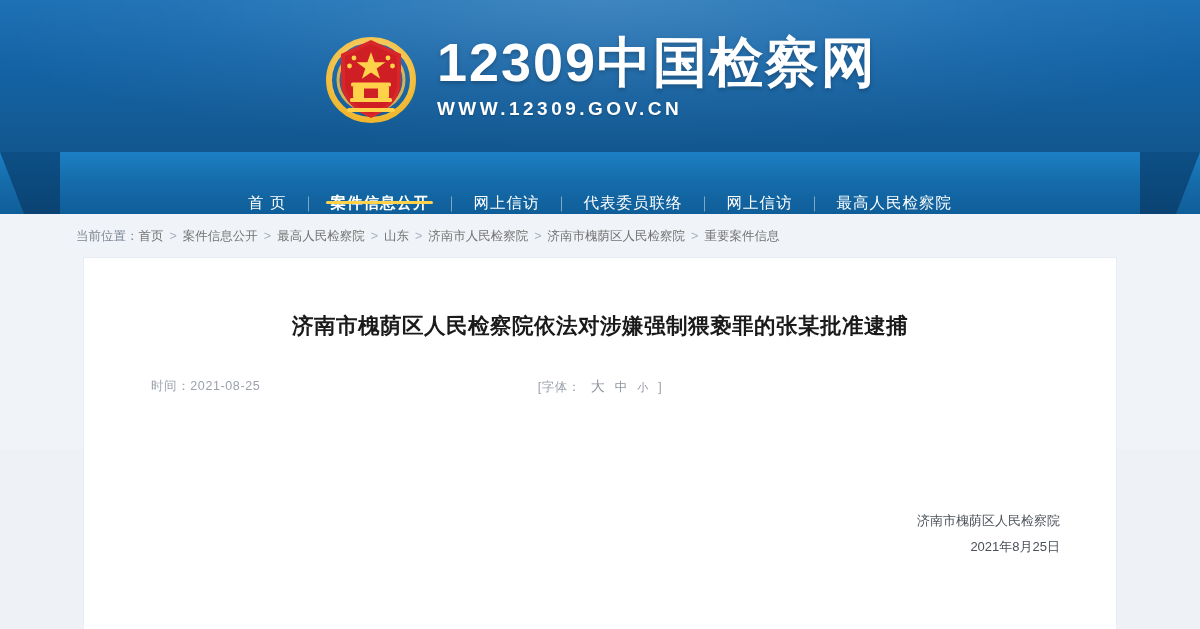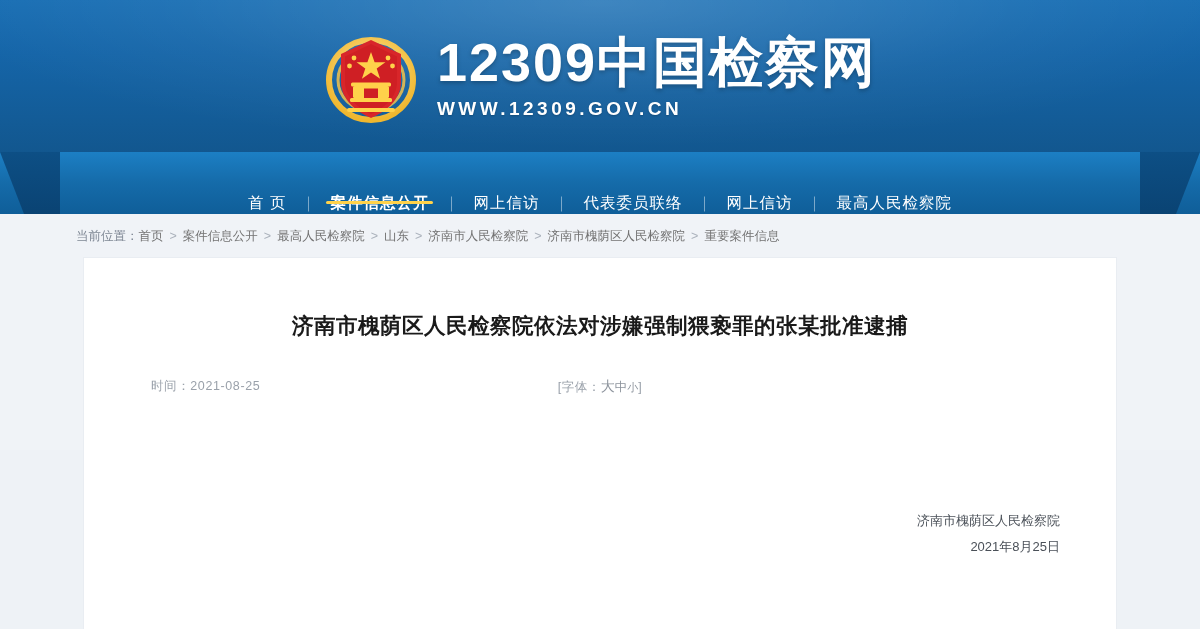--- a/index.html
+++ b/index.html
@@ -183,20 +183,21 @@
     top: 0;
     letter-spacing: 0.6px;
   }
   .fontsize-group {
     position: absolute;
     left: 50%;
     transform: translateX(-50%);
     top: 0;
     display: flex;
     align-items: baseline;
+    gap: 10px;
     color: #9aa1aa;
   }
   .fs-label { letter-spacing: 0.5px; }
   .fs-opt { cursor: pointer; color: #8d949d; }
   .fs-opt.big { font-size: 14px; }
   .fs-opt.mid { font-size: 12.5px; }
   .fs-opt.small { font-size: 11px; }
 
   .article-body {
     margin-top: 26px;

